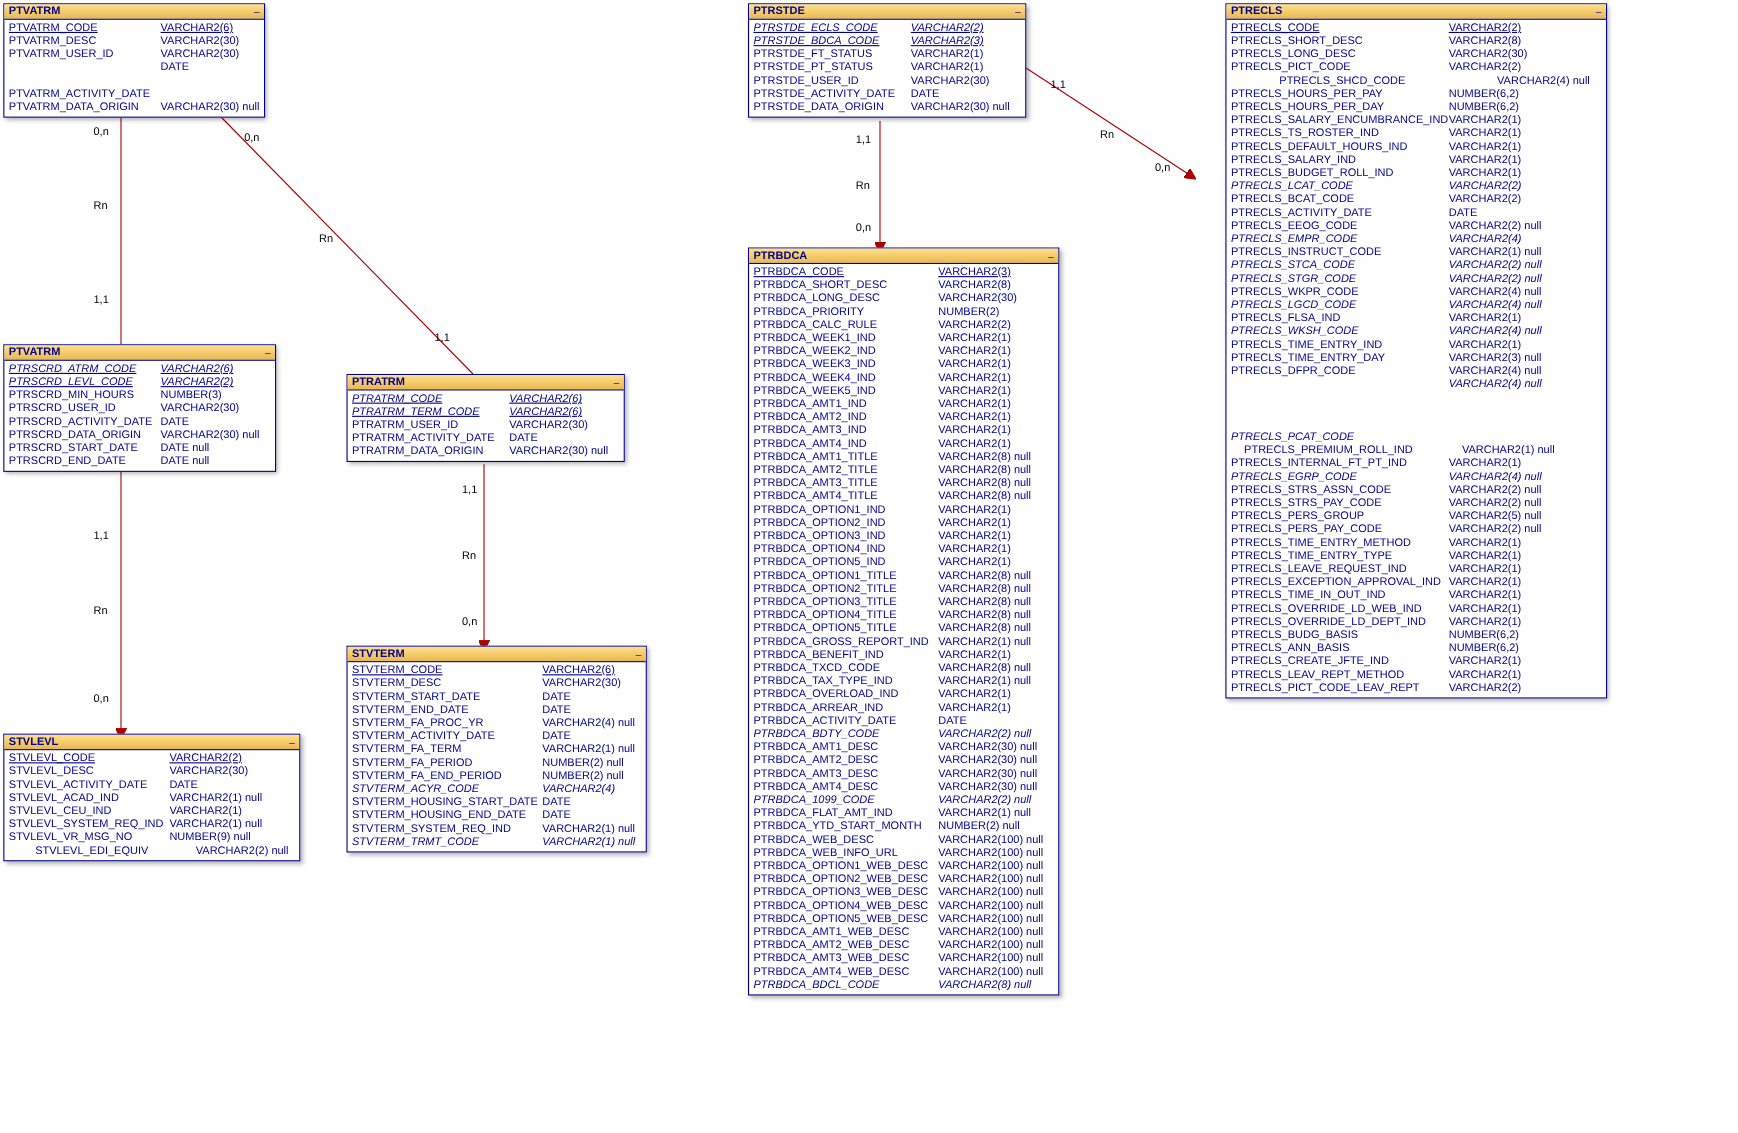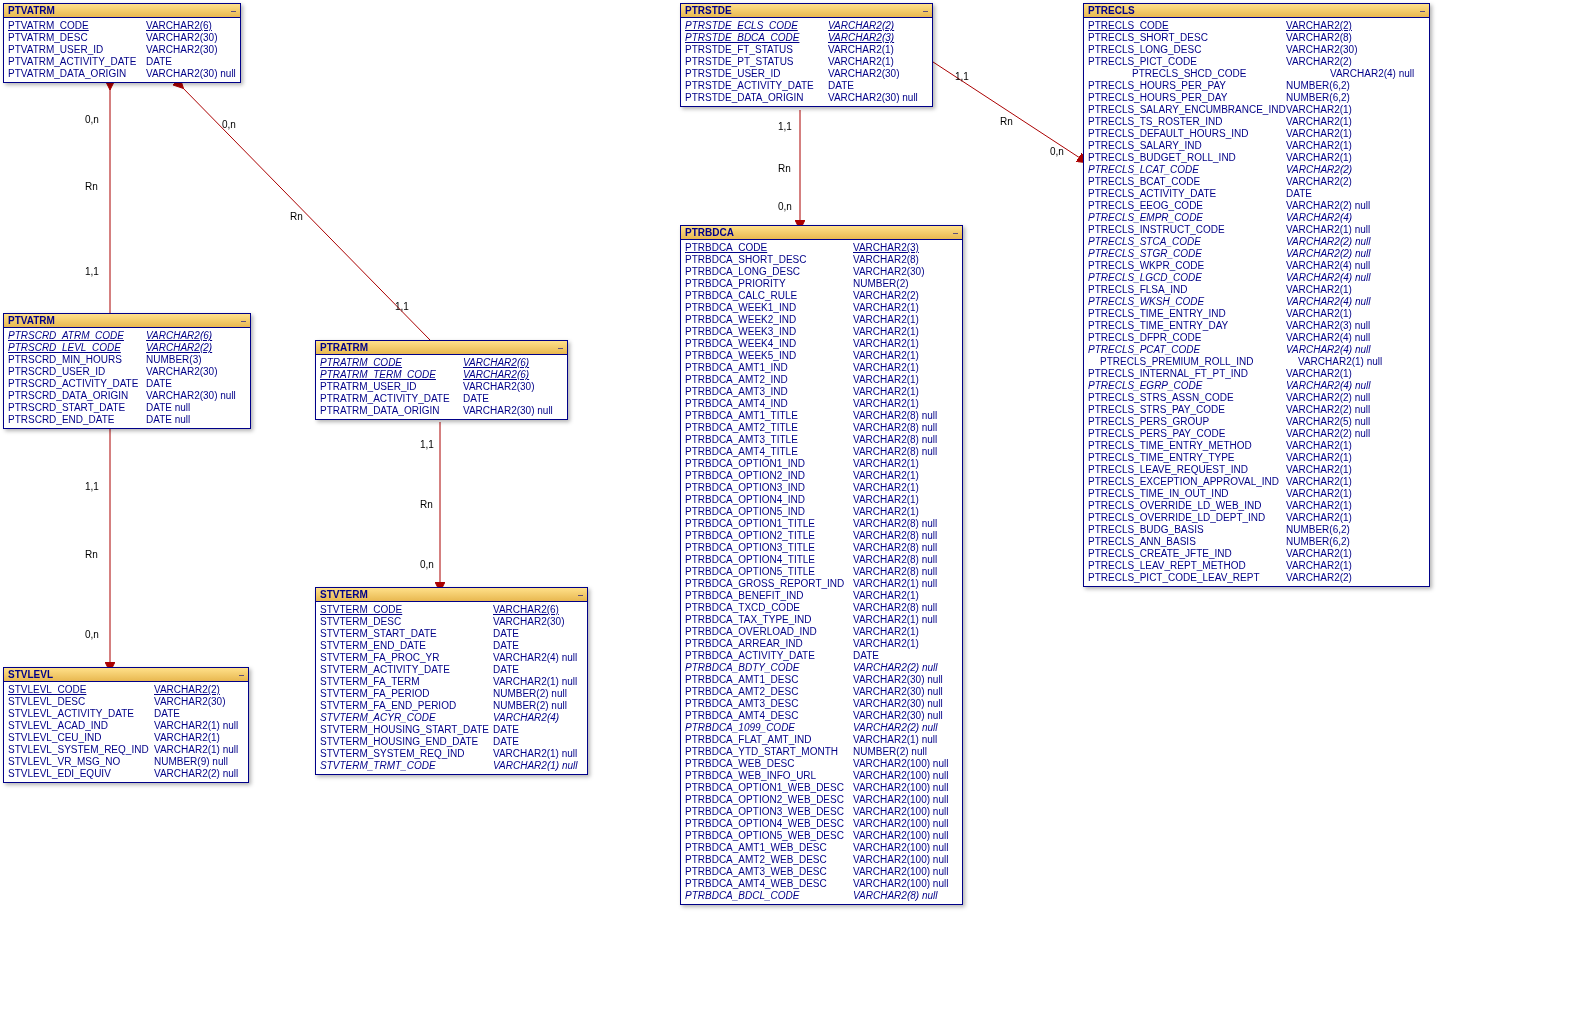--- a/index.html
+++ b/index.html
@@ -120,21 +120,21 @@
         </div>
         <div class="col-row">
           <span class="col-name" style="width: 130px;">PTVATRM_DESC</span>
           <span class="col-type" style="width: 90px;">VARCHAR2(30)</span>
         </div>
         <div class="col-row">
           <span class="col-name" style="width: 130px;">PTVATRM_USER_ID</span>
           <span class="col-type" style="width: 90px;">VARCHAR2(30)</span>
         </div>
         <div class="col-row">
-          <span class="col-name" style="width: 130px;">PTVATRM_ACTIVITY_DATE</span>
+          <span class="col-name" style="width: 130px; margin-top: 24px;">PTVATRM_ACTIVITY_DATE</span>
           <span class="col-type" style="width: 90px;">DATE</span>
         </div>
         <div class="col-row">
           <span class="col-name" style="width: 130px;">PTVATRM_DATA_ORIGIN</span>
           <span class="col-type" style="width: 90px;">VARCHAR2(30) null</span>
         </div>
       </div>
     </div>
     <div class="entity" style="left: 3px; top: 313px;">
       <div class="entity-header">
@@ -204,21 +204,21 @@
         </div>
         <div class="col-row">
           <span class="col-name" style="width: 138px;">STVLEVL_SYSTEM_REQ_IND</span>
           <span class="col-type" style="width: 90px;">VARCHAR2(1) null</span>
         </div>
         <div class="col-row">
           <span class="col-name" style="width: 138px;">STVLEVL_VR_MSG_NO</span>
           <span class="col-type" style="width: 90px;">NUMBER(9) null</span>
         </div>
         <div class="col-row">
-          <span class="col-name" style="width: 138px;">STVLEVL_EDI_EQUIV</span>
+          <span class="col-name" style="width: 138px; margin-left: 24px;">STVLEVL_EDI_EQUIV</span>
           <span class="col-type" style="width: 90px;">VARCHAR2(2) null</span>
         </div>
       </div>
     </div>
     <div class="entity" style="left: 315px; top: 340px;">
       <div class="entity-header">
         <span>PTRATRM</span>
         <span class="dash">–</span>
       </div>
       <div class="entity-body">
@@ -565,21 +565,21 @@
         <div class="col-row">
           <span class="col-name" style="width: 160px;">PTRBDCA_AMT4_WEB_DESC</span>
           <span class="col-type" style="width: 105px;">VARCHAR2(100) null</span>
         </div>
         <div class="col-row fk-ital">
           <span class="col-name" style="width: 160px;">PTRBDCA_BDCL_CODE</span>
           <span class="col-type" style="width: 105px;">VARCHAR2(8) null</span>
         </div>
       </div>
     </div>
-    <div class="entity" style="left: 1083px; top: 3px;">
+    <div class="entity" style="left: 1114px; top: 3px;">
       <div class="entity-header">
         <span>PTRECLS</span>
         <span class="dash">–</span>
       </div>
       <div class="entity-body">
         <div class="col-row pk">
           <span class="col-name" style="width: 190px;">PTRECLS_CODE</span>
           <span class="col-type" style="width: 95px;">VARCHAR2(2)</span>
         </div>
         <div class="col-row">
@@ -680,21 +680,21 @@
         </div>
         <div class="col-row">
           <span class="col-name" style="width: 190px;">PTRECLS_TIME_ENTRY_DAY</span>
           <span class="col-type" style="width: 95px;">VARCHAR2(3) null</span>
         </div>
         <div class="col-row">
           <span class="col-name" style="width: 190px;">PTRECLS_DFPR_CODE</span>
           <span class="col-type" style="width: 95px;">VARCHAR2(4) null</span>
         </div>
         <div class="col-row fk-ital">
-          <span class="col-name" style="width: 190px;">PTRECLS_PCAT_CODE</span>
+          <span class="col-name" style="width: 190px; margin-top: 48px;">PTRECLS_PCAT_CODE</span>
           <span class="col-type" style="width: 95px;">VARCHAR2(4) null</span>
         </div>
         <div class="col-row">
           <span class="col-name" style="width: 190px; padding-left: 12px;">PTRECLS_PREMIUM_ROLL_IND</span>
           <span class="col-type" style="width: 95px;">VARCHAR2(1) null</span>
         </div>
         <div class="col-row">
           <span class="col-name" style="width: 190px;">PTRECLS_INTERNAL_FT_PT_IND</span>
           <span class="col-type" style="width: 95px;">VARCHAR2(1)</span>
         </div>

